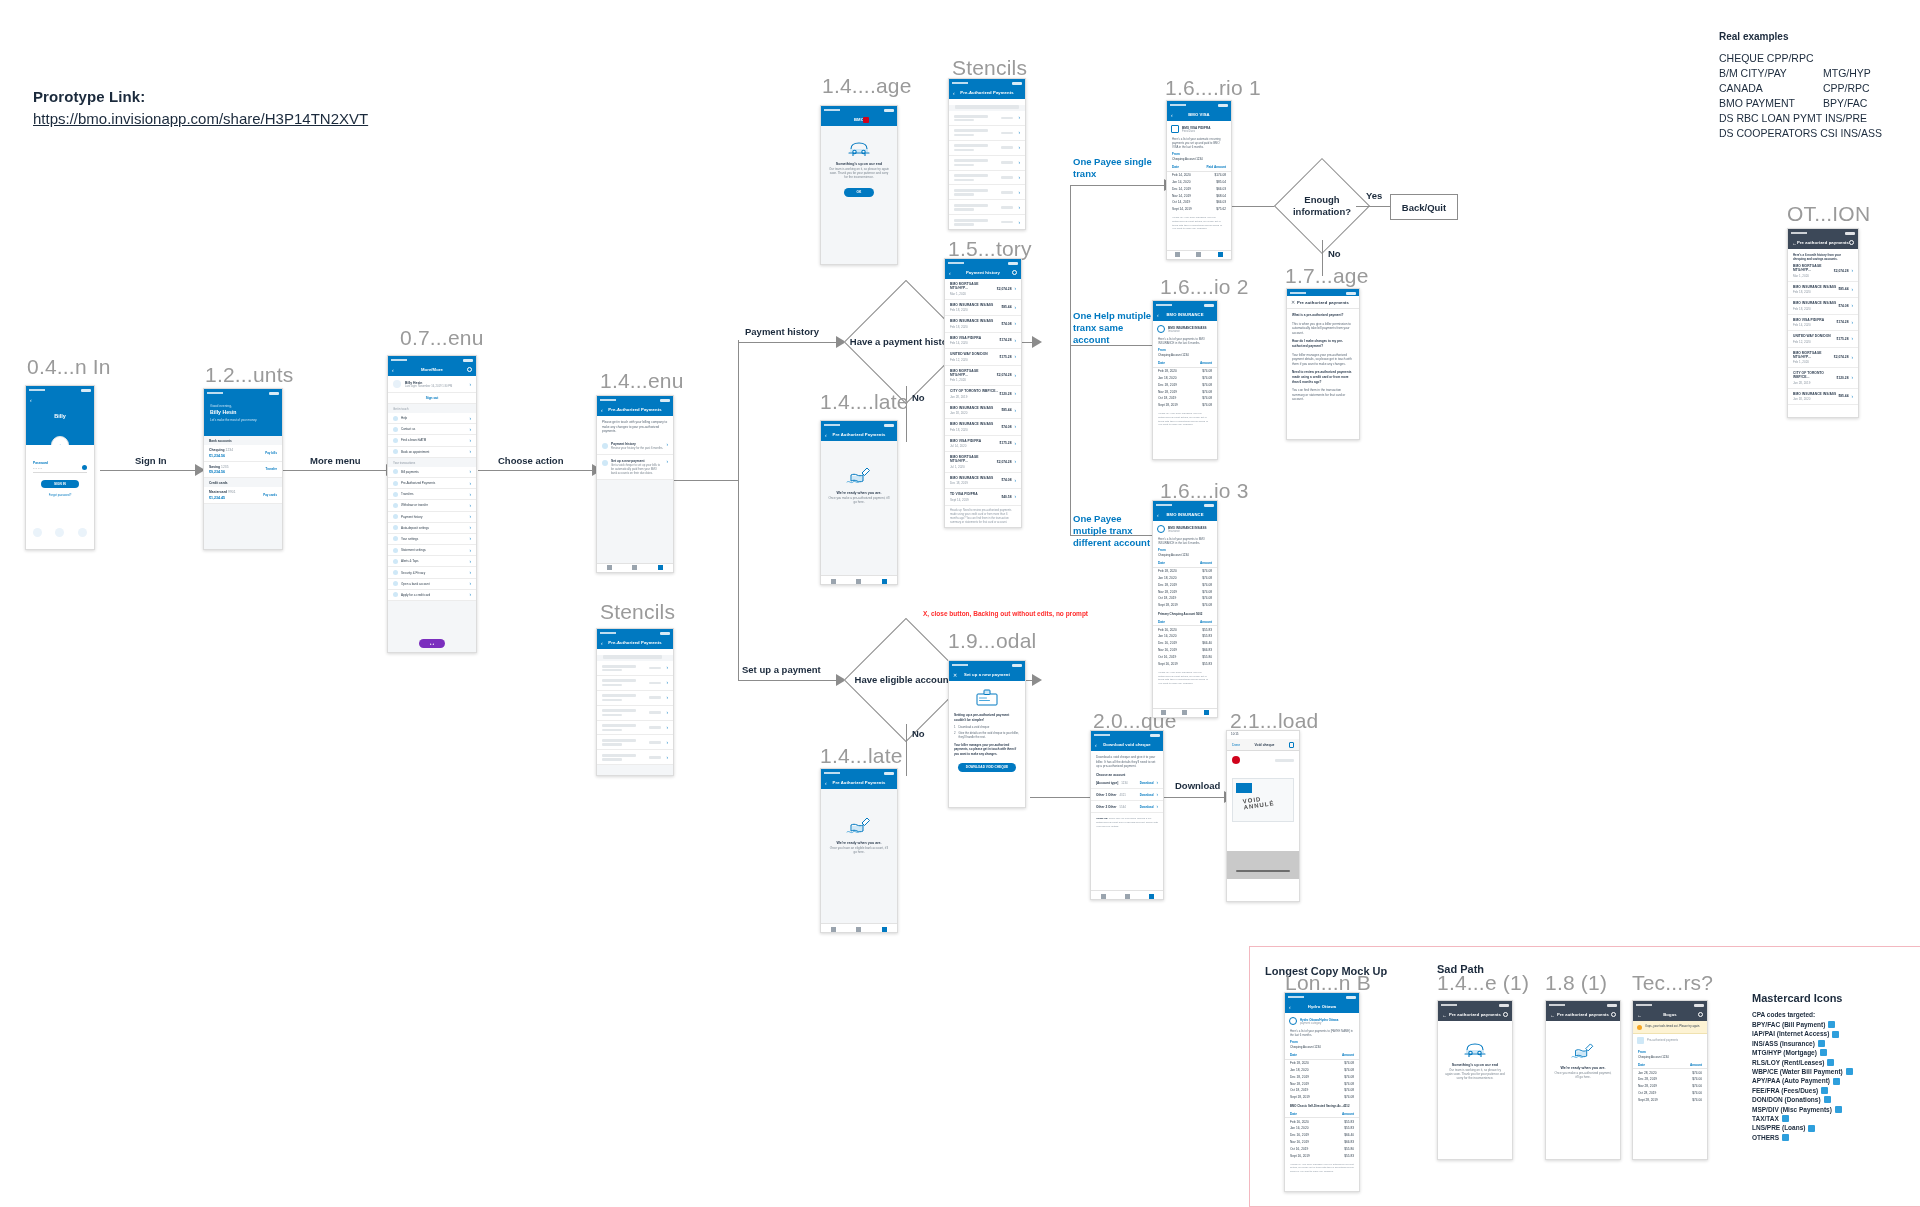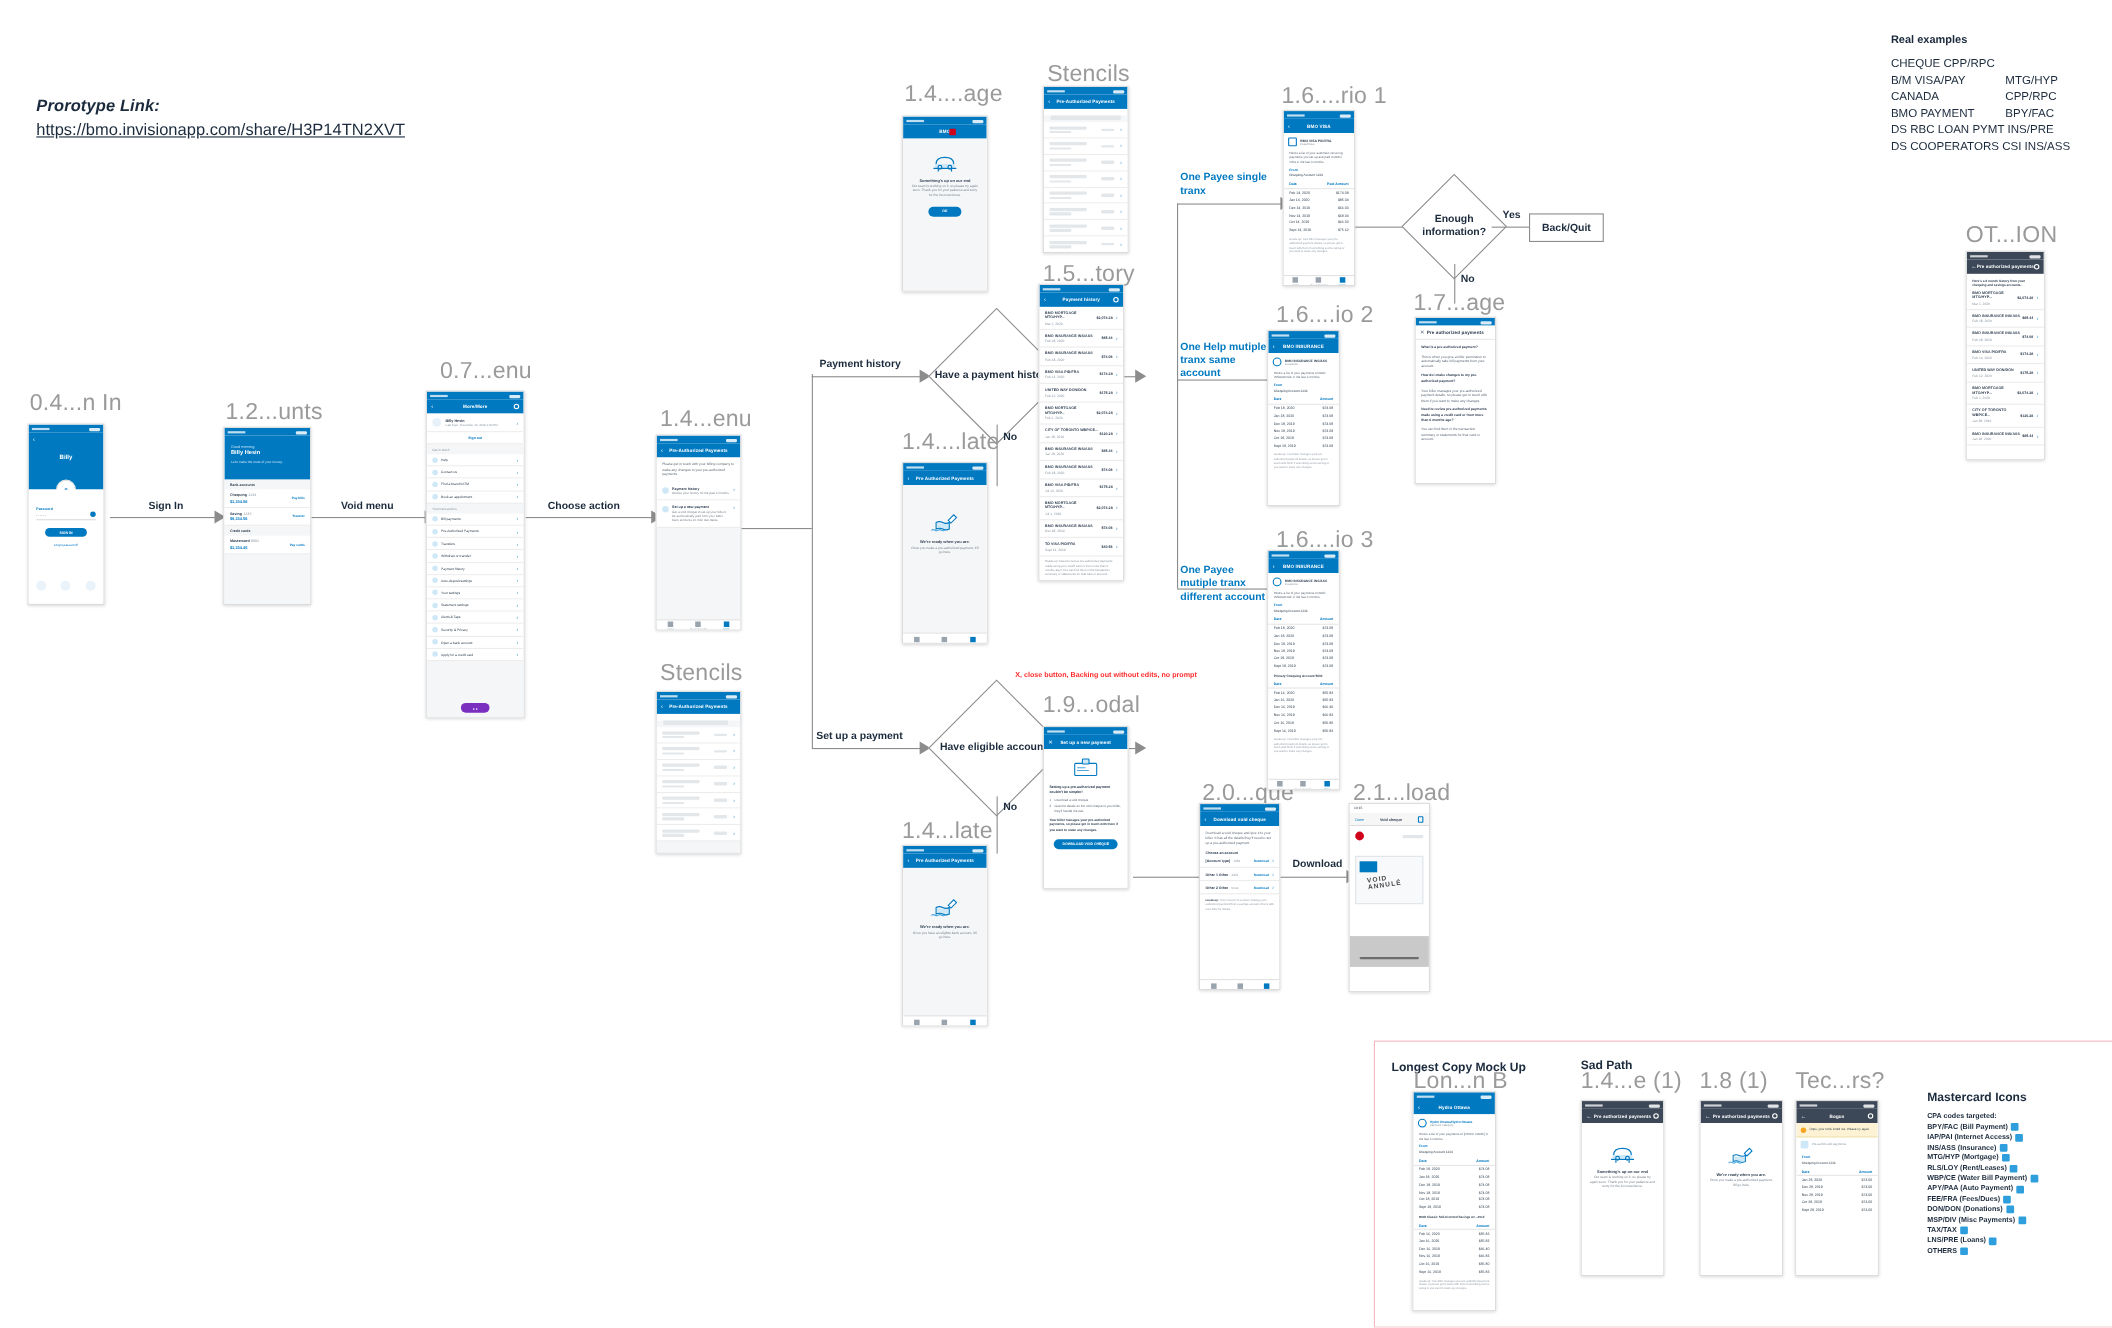--- a/index.html
+++ b/index.html
@@ -94,31 +94,31 @@
   .cat-row { font-size:6.5px; font-weight:bold; color:#1b2a3c; line-height:9.4px; display:flex; align-items:center; gap:3px; white-space:nowrap; }
   .cat-ico { width:7px; height:7px; display:inline-block; background:#2e9fdc; border-radius:1px; flex:none; }
 
   .pinkbox { position:absolute; border:1px solid #f3b8c0; }
 </style>
 </head>
 <body>
 
 <div id="canvas">
 
-  <div class="proto-title" style="left:33px;top:88px;font-style:italic;">Prorotype Link:</div>
+  <div class="proto-title" style="left:33px;top:88px;">Prorotype Link:</div>
   <a class="proto-link" style="left:33px;top:110px;" href="#">https://bmo.invisionapp.com/share/H3P14TN2XVT</a>
 
   <div class="panel" style="left:1719px;top:31px;width:195px;">
     <div class="ph">Real examples</div>
     <div id="real-examples-rows">
         <div class="ex-row">
           <span class="a">CHEQUE CPP/RPC</span>
         </div>
         <div class="ex-row">
-          <span class="a">B/M VISA/PAY</span>
+          <span class="a">B/M CITY/PAY</span>
           <span>MTG/HYP</span>
         </div>
         <div class="ex-row">
           <span class="a">CANADA</span>
           <span>CPP/RPC</span>
         </div>
         <div class="ex-row">
           <span class="a">BMO PAYMENT</span>
           <span>BPY/FAC</span>
         </div>
@@ -189,21 +189,21 @@
         </div>
       </div>
   </div>
 
   <div class="ln h" style="left:100px;top:470px;width:96px;"></div>
   <div class="arrowhead" style="left:195px;top:464px;"></div>
   <div class="flow-lbl" style="left:135px;top:455px;">Sign In</div>
 
   <div class="ln h" style="left:283px;top:470px;width:104px;"></div>
   <div class="arrowhead" style="left:386px;top:464px;"></div>
-  <div class="flow-lbl" style="left:310px;top:455px;">Void menu</div>
+  <div class="flow-lbl" style="left:310px;top:455px;">More menu</div>
 
   <div class="ln h" style="left:478px;top:470px;width:120px;"></div>
   <div class="arrowhead" style="left:592px;top:464px;"></div>
   <div class="flow-lbl" style="left:498px;top:455px;">Choose action</div>
 
   <div class="ln h" style="left:672px;top:480px;width:66px;"></div>
   <div class="ln v" style="left:738px;top:340px;height:340px;"></div>
 
   <div class="ln h" style="left:738px;top:342px;width:100px;"></div>
   <div class="arrowhead" style="left:836px;top:336px;"></div>

